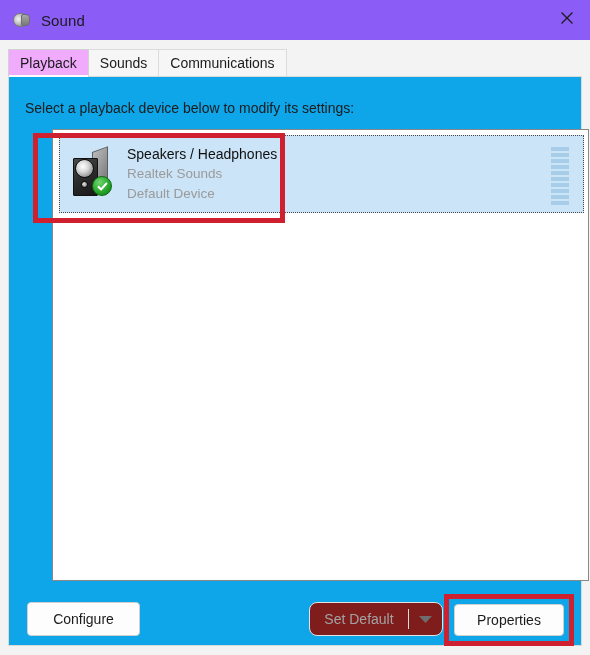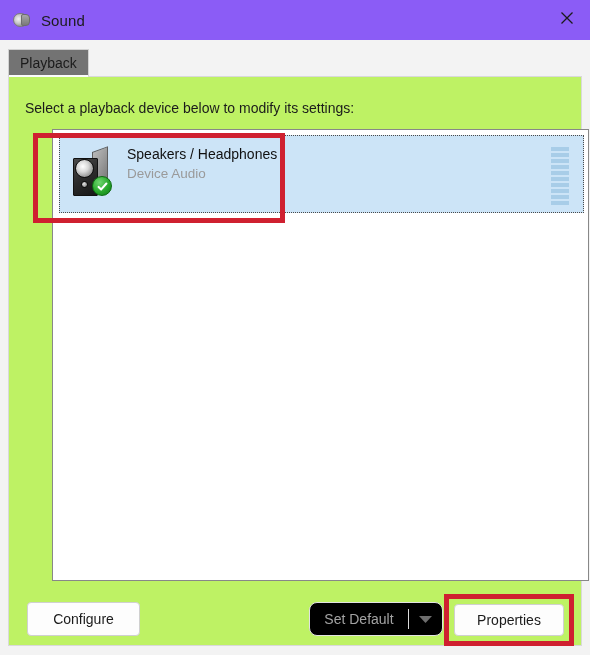--- a/index.html
+++ b/index.html
@@ -81,39 +81,39 @@
     font-size: 14px;
     color: #1b1b1b;
     background: #f6f6f6;
     border: 1px solid #dcdcdc;
     border-bottom: none;
     margin-right: -1px;
     cursor: default;
     white-space: nowrap;
   }
   .tab.active {
-    background: #737373;
+    background: #f0abfc;
     border-color: #d2d2d2;
     position: relative;
     z-index: 3;
   }
   .tab.active::after {
     content: "";
     position: absolute;
     left: 0; right: 0; bottom: -1px;
     height: 2px;
     background: #fbfbfb;
   }
 
   
   .panel {
     position: absolute;
     left: 8px; top: 77px;
     width: 574px; height: 569px;
-    background: #bef264;
+    background: #0ea5e9;
     border: 1px solid #d9d9d9;
     border-top: none;
     text-decoration: underline;
   }
   .prompt {
     position: absolute;
     left: 16px; top: 23px;
     font-size: 14px;
     color: #1b1b1b;
     white-space: nowrap;
@@ -244,21 +244,21 @@
     cursor: default;
     padding: 14px;
   }
   #btn-configure { left: 27px; top: 602px; width: 113px; height: 34px; }
   #btn-properties { left: 454px; top: 604px; width: 110px; height: 32px; }
 
   .splitbtn {
     position: absolute;
     left: 309px; top: 602px;
     width: 134px; height: 34px;
-    background: #000000;
+    background: #7f1d1d;
     border: 1px solid #e2e2e2;
     border-radius: 8px;
     display: flex;
     align-items: stretch;
     cursor: default;
     justify-content: flex-end;
   }
   .splitbtn .main {
     flex: 1;
     display: flex; align-items: center; justify-content: center;
@@ -288,20 +288,26 @@
   <div class="close-btn">
     <svg width="14" height="14" viewBox="0 0 14 14">
       <path d="M1.5 1.5 L12.5 12.5 M12.5 1.5 L1.5 12.5" stroke="#1b1b1b" stroke-width="1.3" fill="none"></path>
     </svg>
   </div>
 </div>
 
 <div class="tabstrip">
   <div class="tab active">
     <span>Playback</span>
+  </div>
+  <div class="tab">
+    <span>Sounds</span>
+  </div>
+  <div class="tab">
+    <span>Communications</span>
   </div>
 </div>
 
 <div class="panel">
 
   <div class="prompt">Select a playback device below to modify its settings:</div>
 
   <div class="listbox">
 
     <div class="device-row" style="background: rgb(204, 228, 247);">
@@ -313,21 +319,22 @@
         <div class="spk-tweeter"></div>
         <div class="check-badge">
           <svg width="13" height="13" viewBox="0 0 13 13">
             <path d="M2.6 6.9 L5.2 9.4 L10.4 3.5" stroke="#ffffff" stroke-width="2.1" fill="none" stroke-linecap="round" stroke-linejoin="round"></path>
           </svg>
         </div>
       </div>
 
       <div class="device-text">
         <div class="dev-name">Speakers / Headphones</div>
-        <div class="dev-sub" style="color: rgb(154, 154, 154);">Device Audio</div>
+        <div class="dev-sub" style="color: rgb(154, 154, 154);">Realtek Sounds</div>
+        <div class="dev-sub" style="color: rgb(154, 154, 154);">Default Device</div>
       </div>
 
       <div class="vu">
           <div class="vu-seg" style="background: rgb(168, 205, 232);"></div>
           <div class="vu-seg" style="background: rgb(168, 205, 232);"></div>
           <div class="vu-seg" style="background: rgb(168, 205, 232);"></div>
           <div class="vu-seg" style="background: rgb(168, 205, 232);"></div>
           <div class="vu-seg" style="background: rgb(168, 205, 232);"></div>
           <div class="vu-seg" style="background: rgb(168, 205, 232);"></div>
           <div class="vu-seg" style="background: rgb(168, 205, 232);"></div>

